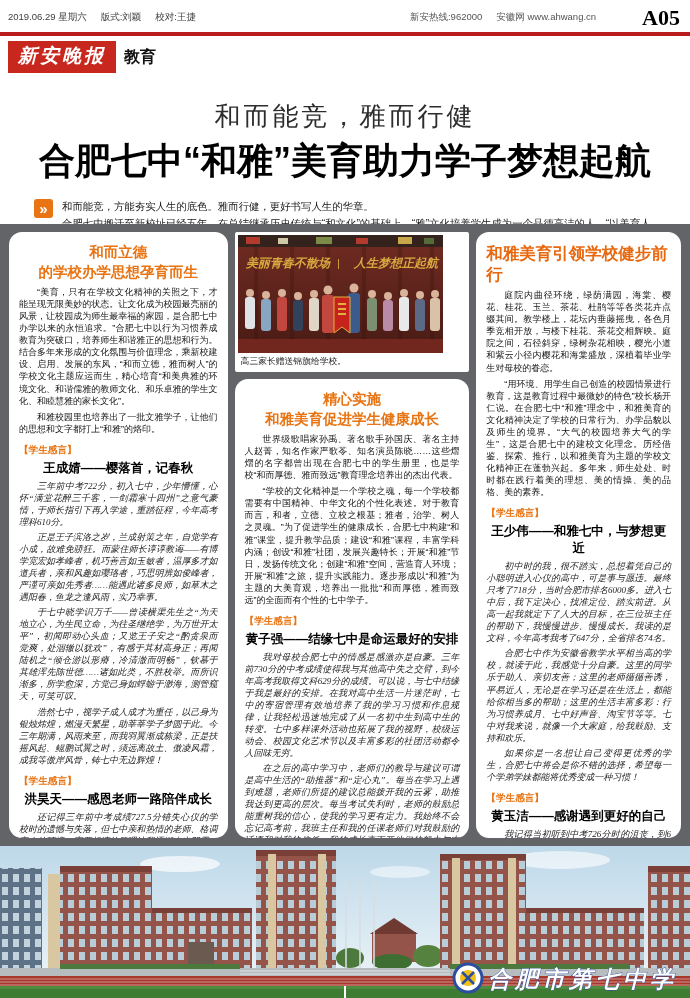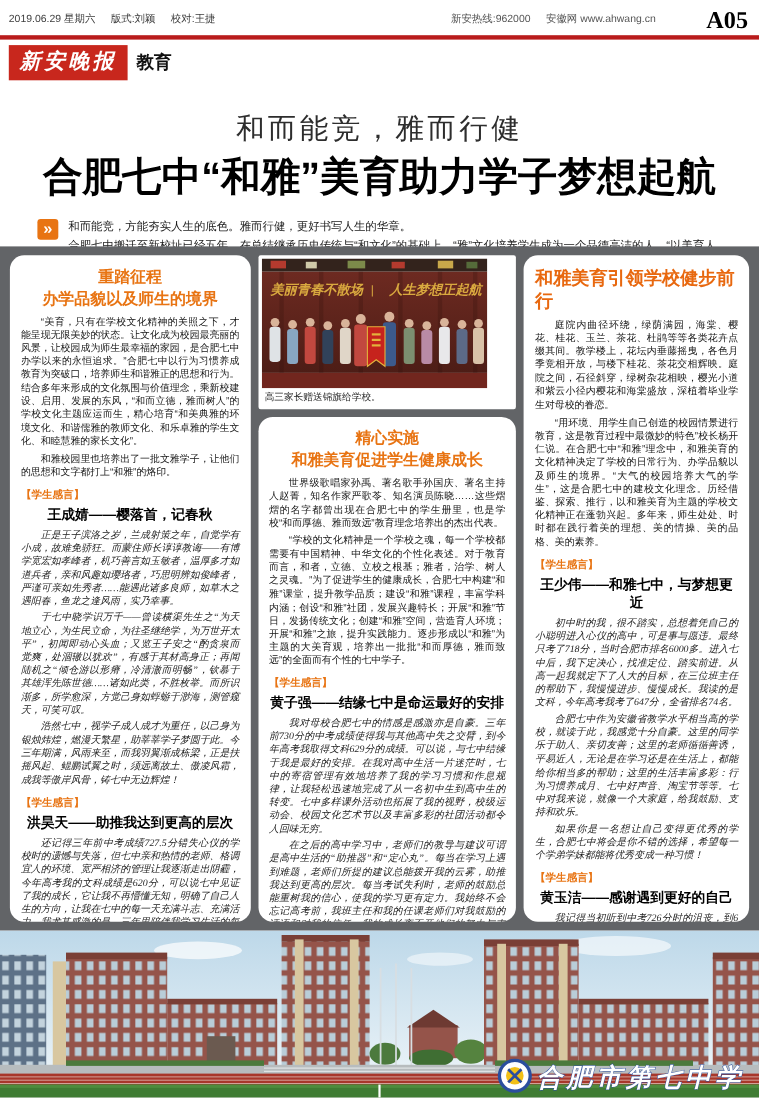--- a/index.html
+++ b/index.html
@@ -73,34 +73,35 @@
     <div>和而能竞，方能夯实人生的底色。雅而行健，更好书写人生的华章。</div>
     <div>合肥七中搬迁至新校址已经五年，在总结继承历史传统与“和文化”的基础上，“雅”文化培养学生成为一个品德高洁的人。“以美育人，以文化人，强化美育育人功能，真正将美育融入学校教育全过程。”合肥七中校长杨开仁说，“守正创新，和雅育人”的学校办学思想孕育而生，致力于打造老师儒雅、学生卓雅、家长慧雅、环境典雅的和谐校园。</div>
     <div>青春，总是向往诗意远方；离别，总是载满祝福希望。这个夏季，和美之花已经开出硕果，唯有叮咛随赤子远去，唯愿祝福伴青春翱翔。</div>
   </div>
 </div>
 
 <div class="band">
 
   <div class="card col-left">
     <div class="card-title2">
-      <div>重踏征程</div>
-      <div>办学品貌以及师生的境界</div>
+      <div>和而立德</div>
+      <div>的学校办学思想孕育而生</div>
     </div>
     <div class="body-p">“美育，只有在学校文化精神的关照之下，才能呈现无限美妙的状态。让文化成为校园最亮丽的风景，让校园成为师生最幸福的家园，是合肥七中办学以来的永恒追求。”合肥七中以行为习惯养成教育为突破口，培养师生和谐雅正的思想和行为。结合多年来形成的文化氛围与价值理念，乘新校建设、启用、发展的东风，“和而立德，雅而树人”的学校文化主题应运而生，精心培育“和美典雅的环境文化、和谐儒雅的教师文化、和乐卓雅的学生文化、和睦慧雅的家长文化”。</div>
     <div class="body-p">和雅校园里也培养出了一批文雅学子，让他们的思想和文字都打上“和雅”的烙印。</div>
 
     <div class="t-label">【学生感言】</div>
     <div class="t-name">王成婧——樱落首，记春秋</div>
+    <div class="t-p">三年前中考722分，初入七中，少年懵懂，心怀“满堂花醉三千客，一剑霜寒十四州”之意气豪情，于师长指引下再入学途，重踏征程，今年高考理科610分。</div>
     <div class="t-p">正是王子滨洛之岁，兰成射策之年，自觉学有小成，故难免骄狂。而蒙住师长谆谆教诲——有博学宽宏如孝峰者，机巧善言如玉敏者，温厚多才如道兵者，亲和风趣如璎珞者，巧思明辨如俊峰者，严谨可亲如先秀者……能遇此诸多良师，如草木之遇阳春，鱼龙之逢风雨，实乃幸事。</div>
     <div class="t-p">于七中晓学识万千——曾读横渠先生之“为天地立心，为生民立命，为往圣继绝学，为万世开太平”，初闻即动心头血；又览王子安之“酌贪泉而觉爽，处涸辙以犹欢”，有感于其材高身正；再闻陆机之“倾仓游以形瘠，冷清澈而明畅”，钦慕于其雄浑先陈世德……诸如此类，不胜枚举。而所识渐多，所学愈深，方觉己身如蜉蝣于渺海，测管窥天，可笑可叹。</div>
     <div class="t-p">浩然七中，视学子成人成才为重任，以己身为银烛炜煌，燃漫天繁星，助莘莘学子梦圆于此。今三年期满，风雨来至，而我羽翼渐成栋梁，正是扶摇风起、鲲鹏试翼之时，须远离故土、傲凌风霜，成我等傲岸风骨，铸七中无边辉煌！</div>
 
     <div class="t-label">【学生感言】</div>
-    <div class="t-name">洪昊天——助推我达到更高的层次</div>
+    <div class="t-name">洪昊天——感恩老师一路陪伴成长</div>
     <div class="t-p">还记得三年前中考成绩727.5分错失心仪的学校时的遗憾与失落，但七中亲和热情的老师、格调宜人的环境、宽严相济的管理让我逐渐走出阴霾，今年高考我的文科成绩是620分，可以说七中见证了我的成长，它让我不再懵懂无知，明确了自己人生的方向，让我在七中的每一天充满斗志、充满活力。我尤其感激的是，三年里陪伴我学习生活的每一位老师。高一，各个刚从高三下来的老师让我震撼，感受到高中知识的璀璨与复杂；高二，各位亲切的老师幽默风趣，带给我们开心；高三，认真的老师们一展名师风采，让我们的每一堂课充分助力我们的提升；不厌其烦的讲解，让反应并不是很快的我逐渐接受了枯燥的知识。未来我将带着三年满满的记忆继续向前。</div>
   </div>
 
   <div class="col-mid">
     <div class="photo-card">
       <svg width="205" height="118" viewBox="0 0 205 118">
         <defs>
           <linearGradient id="curt" x1="0" y1="0" x2="0" y2="1">
             <stop offset="0" stop-color="#6d2a21"></stop>
               <stop offset="1" stop-color="#4d1d16"></stop>

